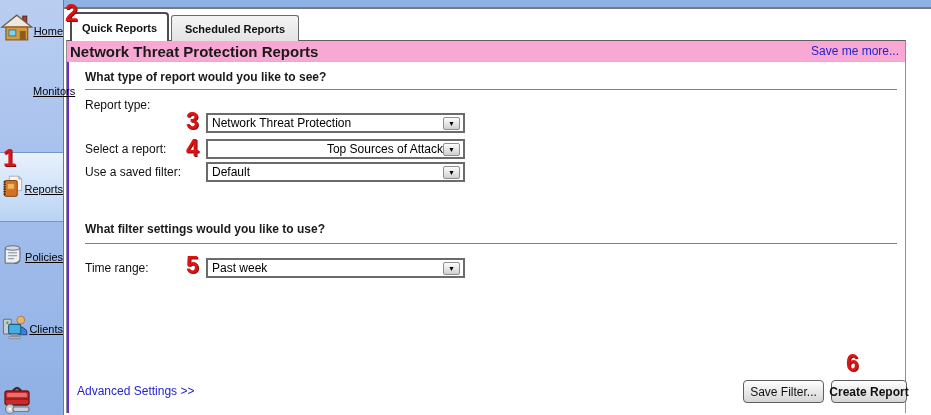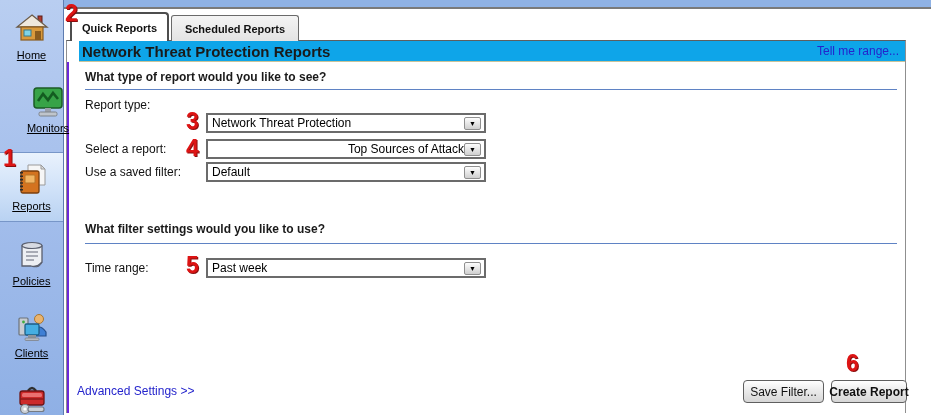--- a/index.html
+++ b/index.html
@@ -19,21 +19,21 @@
 
   
   .sidebar {
     position: absolute; left: 0; top: 0; width: 64px; height: 415px;
     background: linear-gradient(180deg,#b9cef1 0%,#a5bfec 45%,#8fb0e5 100%);
     border-right: 1px solid #5d7bb0;
     z-index: 3;
   }
   .side-item {
     position: absolute; left: 0; width: 63px;
-    display: flex; flex-direction: column; align-items: center;
+    display: flex; flex-direction: row; align-items: center;
     cursor: pointer;
   }
   .side-item .side-label {
     font-size: 11px; color: #000; text-decoration: underline; margin-top: 3px;
     white-space: nowrap;
   }
   .side-item.selected {
     background: linear-gradient(180deg,#e9f2fd 0%,#cfe1f8 55%,#b9d2f2 100%);
     border-top: 1px solid #7796c8; border-bottom: 1px solid #7796c8;
   }
@@ -59,24 +59,23 @@
     border-radius: 3px 3px 0 0;
   }
 
   
   .panel {
     position: absolute; left: 66px; top: 40px; width: 840px; height: 373px;
     border: 1px solid #8f8f8f; border-top: 1px solid #5f5f5f;
     background: #ffffff; z-index: 2;
   }
   .titlebar {
-    height: 21px; background: #0ea5e9; border-bottom: 1px solid #c9c39a;
+    height: 21px; background: #f9a8d4; border-bottom: 1px solid #c9c39a;
     display: flex; align-items: center; justify-content: space-between;
     padding: 0 6px 0 3px;
-    margin-left: 12px;
   }
   .titlebar .page-title {
     font-size: 15px; font-weight: bold; color: #1a1a1a; white-space: nowrap;
   }
   .link { font-size: 12px; color: #2424cc; cursor: pointer; white-space: nowrap; }
   .content {
     position: relative; height: 351px; background: #fff;
     border-left: 2px solid #6d28d9;
   }
 
@@ -87,21 +86,21 @@
   .section-line {
     position: absolute; left: 16px; width: 812px; height: 0;
     border-top: 1px solid #5f83c4;
   }
 
   .field-label {
     position: absolute; left: 16px; font-size: 12px; color: #111; white-space: nowrap;
   }
 
   .dropdown {
-    position: absolute; left: 137px; width: 280px; height: 20px;
+    position: absolute; left: 137px; width: 259px; height: 20px;
     background: #fff; border: 2px solid #6b6b6b;
     display: flex; align-items: center; cursor: pointer;
   }
   .dropdown .dd-value {
     font-size: 12px; color: #000; padding-left: 4px; flex: 1;
     white-space: nowrap; overflow: hidden;
   }
   .dd-btn {
     width: 17px; height: 13px; margin-right: 3px;
     background: linear-gradient(180deg,#fdfdfd,#cfcfcf);
@@ -141,21 +140,21 @@
     <svg class="side-icon" viewBox="0 0 34 34">
       <rect x="23" y="4" width="4" height="9" fill="#b23b2e" stroke="#5c1f18" stroke-width="1"></rect>
       <polygon points="17,3 32,15 2,15" fill="#efe9dd" stroke="#6b5b49" stroke-width="1.3"></polygon>
       <rect x="6" y="15" width="22" height="13" fill="#d99a3c" stroke="#8a5c1e" stroke-width="1.2"></rect>
       <rect x="20" y="19" width="6" height="9" fill="#8a5c1e"></rect>
       <rect x="9" y="18" width="7" height="6" fill="#7fd4e8" stroke="#3a7a8a" stroke-width="1"></rect>
     </svg>
     <span class="side-label">Home</span>
   </div>
 
-  <div class="side-item" style="top:85px;padding-left:33px;">
+  <div class="side-item" style="top:72px;padding-left:33px;">
     <svg class="side-icon" viewBox="0 0 34 34">
       <rect x="3" y="3" width="28" height="20" rx="3" fill="#37a347" stroke="#1c5c26" stroke-width="1.5"></rect>
       <polyline points="7,16 12,9 17,15 22,8 27,14" stroke="#135c20" fill="none" stroke-width="2.6"></polyline>
       <rect x="14" y="23" width="6" height="4" fill="#9aa0a8"></rect>
       <rect x="8" y="27" width="18" height="4" rx="1.5" fill="#bfc5cc" stroke="#7d838a" stroke-width="1"></rect>
     </svg>
     <span class="side-label">Monitors</span>
   </div>
 
   <div class="side-item selected" style="top:152px; height:70px; justify-content:center;">
@@ -212,21 +211,21 @@
   <span>Quick Reports</span>
 </div>
 <div class="tab inactive">
   <span>Scheduled Reports</span>
 </div>
 
 <div class="panel">
 
   <div class="titlebar">
     <span class="page-title">Network Threat Protection Reports</span>
-    <span class="link">Tell me range...</span>
+    <span class="link">Save me more...</span>
   </div>
 
   <div class="content">
 
     <div class="section-heading" style="top:8px;">What type of report would you like to see?</div>
     <div class="section-line" style="top:27px;"></div>
 
     <div class="field-label" style="top:36px;">Report type:</div>
     <div class="dropdown" style="top:51px;">
       <span class="dd-value">Network Threat Protection</span>

